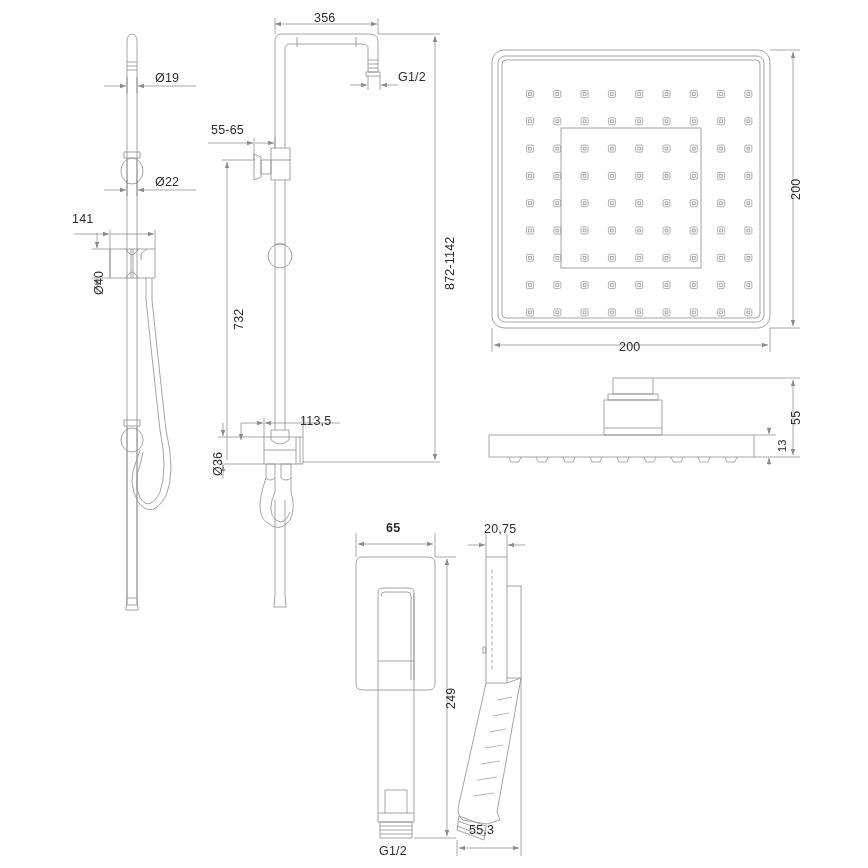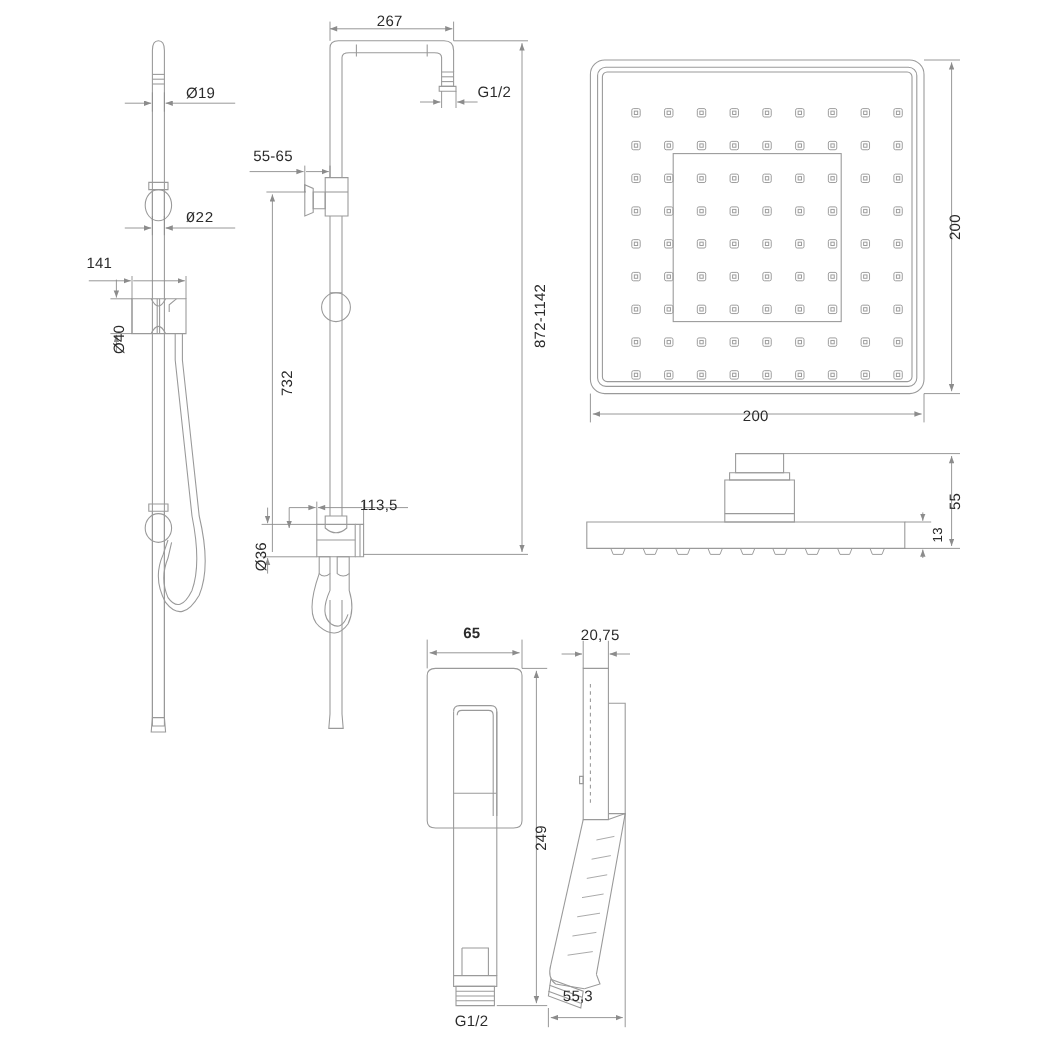--- a/index.html
+++ b/index.html
@@ -410,25 +410,25 @@
     <line x1="507" y1="557" x2="507" y2="534"></line>
     <line x1="468" y1="545" x2="485" y2="545" marker-end="url(#ar)"></line>
     <line x1="508" y1="545" x2="525" y2="545" marker-start="url(#arS)"></line>
     <line x1="457" y1="840" x2="457" y2="856"></line>
     <line x1="521" y1="678" x2="521" y2="856"></line>
     <line x1="459" y1="848" x2="519" y2="848" marker-start="url(#arS)" marker-end="url(#ar)"></line>
   </g>
 </svg>
 
 <div class="lbl" style="left:155px;top:72px;">Ø19</div>
-<div class="lbl" style="left:155px;top:176px;font-family:Liberation Mono, monospace;">Ø22</div>
+<div class="lbl" style="left:155px;top:176px;">Ø22</div>
 <div class="lbl" style="left:72px;top:213px;">141</div>
 <div class="lbl vlbl" style="left:93px;top:295px;">Ø40</div>
 
-<div class="lbl" style="left:314px;top:12px;">267</div>
+<div class="lbl" style="left:314px;top:12px;">356</div>
 <div class="lbl" style="left:398px;top:71px;">G1/2</div>
 <div class="lbl" style="left:211px;top:124px;text-align:right;">55-65</div>
 <div class="lbl vlbl" style="left:444px;top:290px;">872-1142</div>
 <div class="lbl vlbl" style="left:233px;top:330px;">732</div>
 <div class="lbl" style="left:300px;top:415px;">113,5</div>
 <div class="lbl vlbl" style="left:212px;top:476px;">Ø36</div>
 
 <div class="lbl vlbl" style="left:790px;top:200px;">200</div>
 <div class="lbl" style="left:619px;top:341px;">200</div>
 

